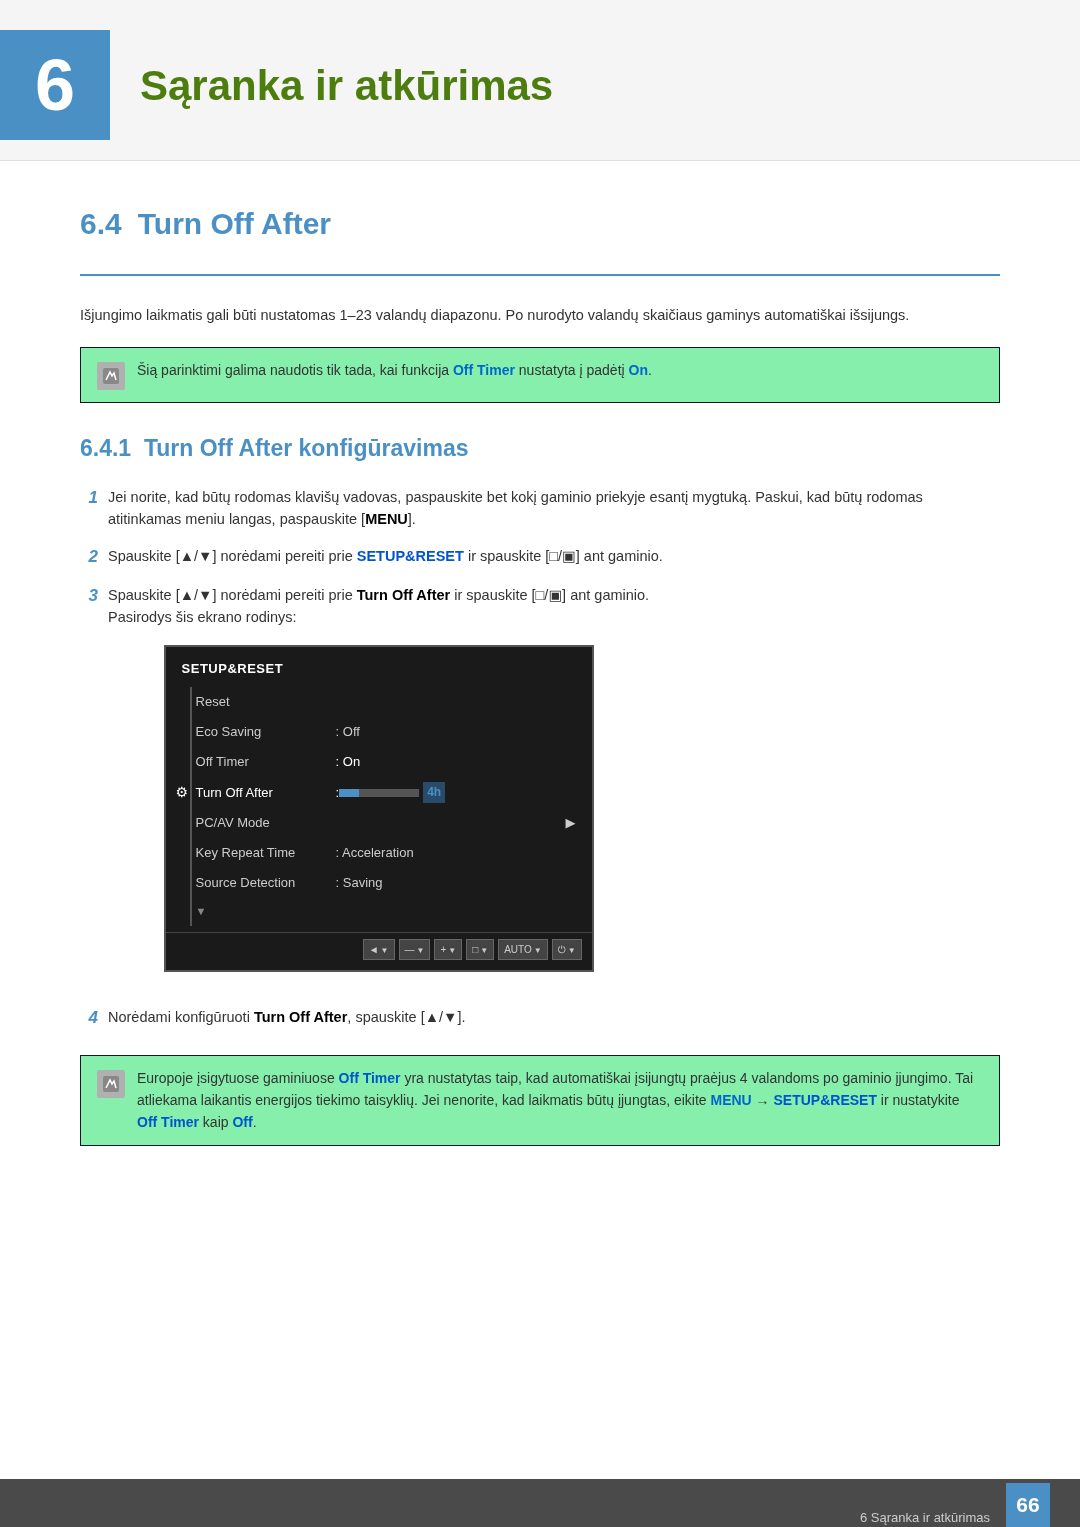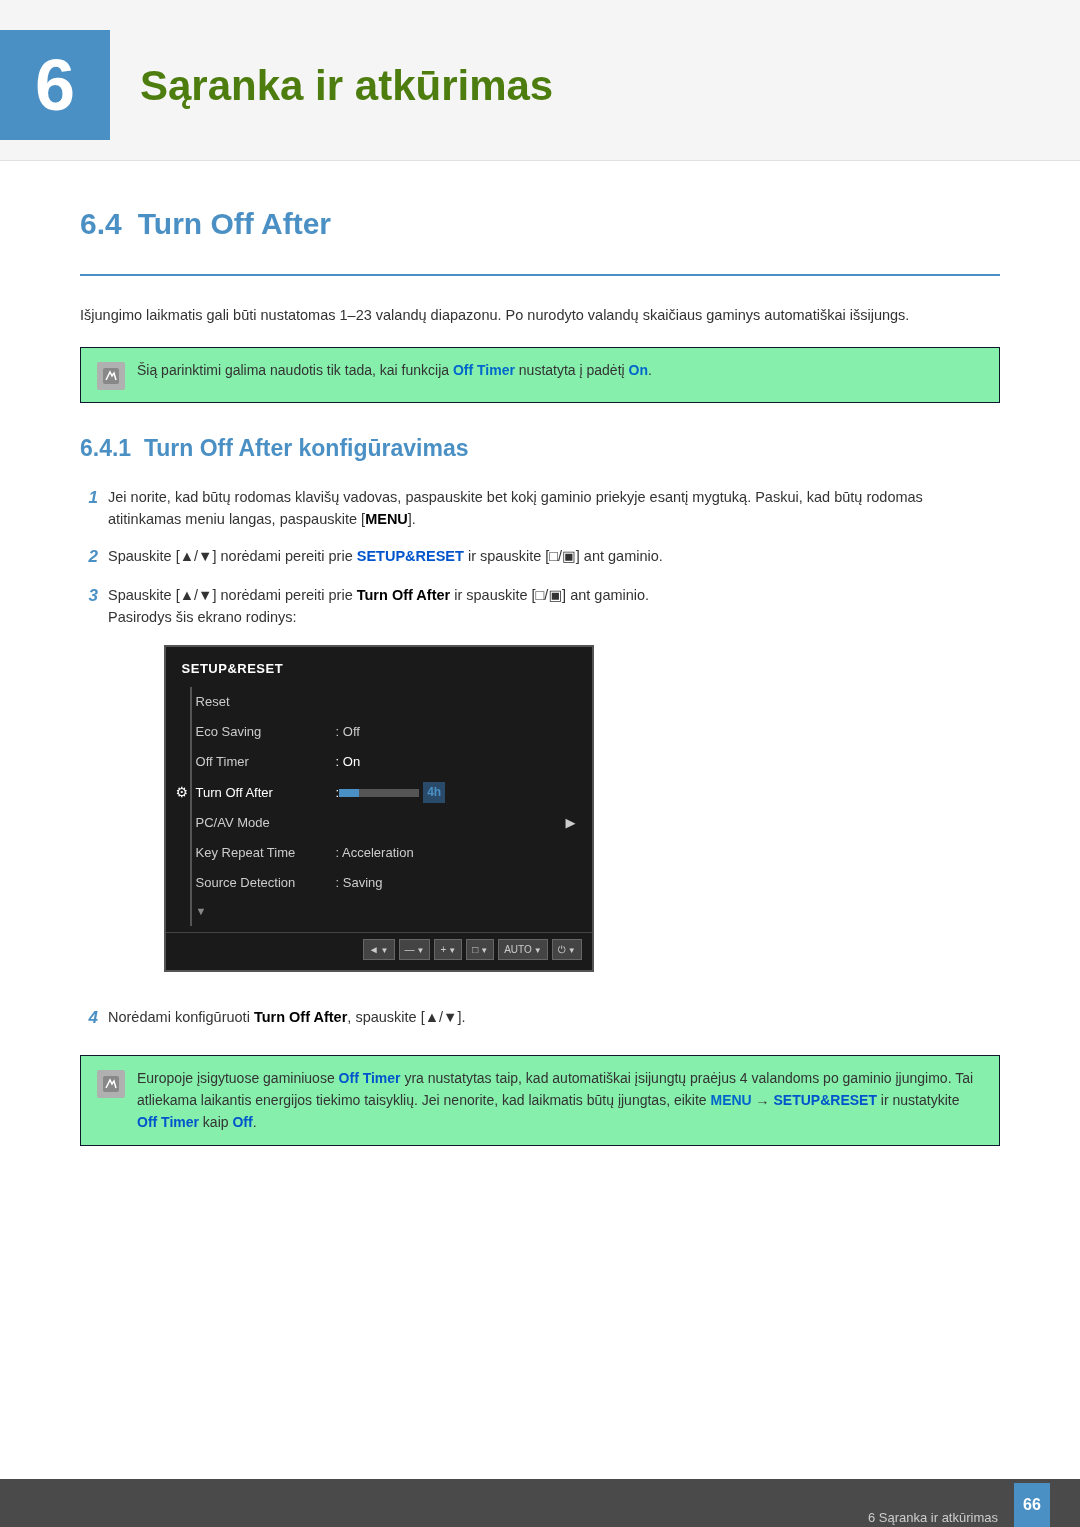--- a/index.html
+++ b/index.html
@@ -260,23 +260,23 @@
       padding: 0 30px;
       gap: 16px;
     }
     .footer-text {
       color: #ccc;
       font-size: 13px;
     }
     .footer-page-num {
       background: #4a90c4;
       color: white;
-      font-size: 16px;
-      font-weight: bold;
-      width: 36px;
+      font-size: 21px;
+      font-weight: bold;
+      width: 44px;
       height: 44px;
       display: flex;
       align-items: center;
       justify-content: center;
     }
 
     .inline-bold {
       font-weight: bold;
       color: #000;
     }

